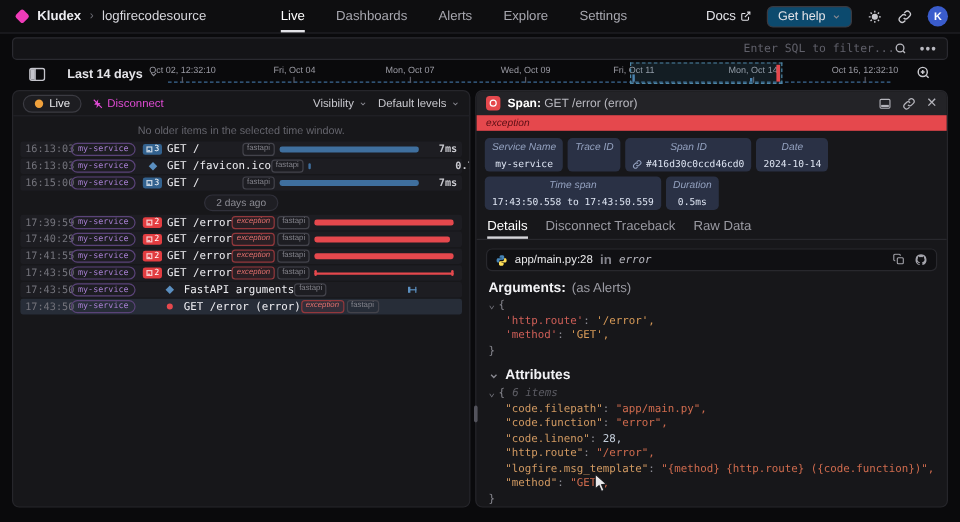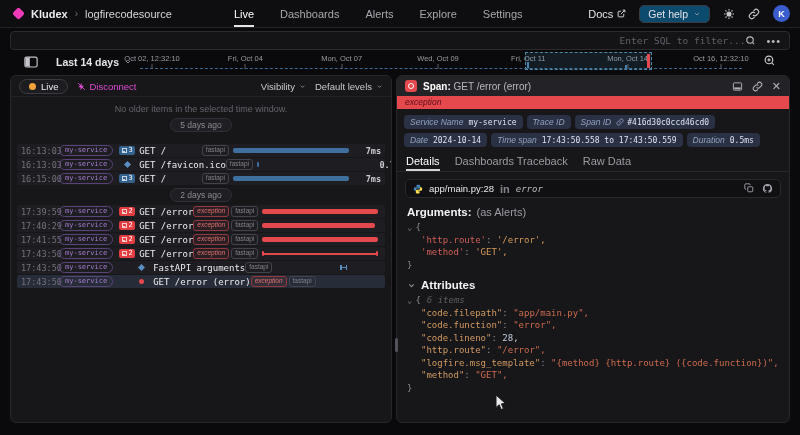--- a/index.html
+++ b/index.html
@@ -123,21 +123,21 @@
     align-items:center; justify-content:center; flex-shrink:0; }
   .err-icon i { display:block; width:6px; height:6px; border:1.5px solid #fff; border-radius:50%; }
   .rp-title { font-size:10px; color:#b9b9c0; white-space:nowrap; overflow:hidden; }
   .rp-title b { color:#ffffff; }
   .rp-icons { margin-left:auto; display:flex; align-items:center; gap:9px; color:#b5b5bc; }
   .rp-close { font-size:11px; line-height:10px; color:#b5b5bc; }
   .banner { background:#e5484d; color:#5a0e14; font-size:8.5px; font-style:italic;
     padding:1px 8px; line-height:11px; flex-shrink:0; }
   .chips { display:flex; flex-wrap:wrap; gap:4px; padding:6px 7px 5px; flex-shrink:0; }
   .chip { background:#2a3145; border-radius:4px; font-size:8.5px; padding:2px 6px;
-    display:flex; gap:5px; align-items:center; }
+    display:flex; gap:5px; align-items:center;flex-direction:column; }
   .chip-label { color:#93a1bf; font-style:italic; }
   .chip-value { color:#dde4f2; font-family:"DejaVu Sans Mono", monospace; font-size:8px;
     display:flex; align-items:center; gap:3px; }
   .chip-value svg { color:#93a1bf; }
   .rp-tabs { display:flex; gap:15px; padding:0 9px; border-bottom:1px solid #28282d;
     height:20px; flex-shrink:0; }
   .rp-tab { display:flex; align-items:center; font-size:11px; color:#9a9aa2;
     border-bottom:2px solid transparent; }
   .rp-tab.active { color:#ffffff; border-bottom-color:#d5d5da; }
   .code-loc { margin:7px 8px 4px; background:#101013; border:1px solid #28282d; border-radius:5px;
@@ -289,23 +289,20 @@
           <span>Default levels</span>
           <svg class="chev" width="7" height="7" viewBox="0 0 24 24" fill="none" stroke="currentColor" stroke-width="3">
               <path d="m6 9 6 6 6-6"></path>
             </svg>
         </span>
       </div>
     </div>
     <div class="lp-list">
       <div class="empty-msg">No older items in the selected time window.</div>
       <div id="rows-list">
-          <div class="divider-row spaced">
-            <span class="divider-pill">5 days ago</span>
-          </div>
           <div class="trace-row">
             <span class="t-time">16:13:03</span>
             <span class="t-service">my-service</span>
             <span class="t-marker">
               <span class="t-badge blue"><span class="badge-box"></span>3</span>
             </span>
             <span class="t-name">GET /</span>
             <span class="t-tags">
               <span class="tag fastapi">fastapi</span>
             </span>
@@ -491,21 +488,21 @@
           <span class="chip-label">Time span</span>
           <span class="chip-value">17:43:50.558 to 17:43:50.559</span>
         </span>
         <span class="chip">
           <span class="chip-label">Duration</span>
           <span class="chip-value">0.5ms</span>
         </span>
       </div>
     <div class="rp-tabs" id="rp-tabs">
         <span class="rp-tab active">Details</span>
-        <span class="rp-tab">Dashboards Traceback</span>
+        <span class="rp-tab">Disconnect Traceback</span>
         <span class="rp-tab">Raw Data</span>
       </div>
     <div class="code-loc">
       <svg width="10" height="10" viewBox="0 0 16 16">
           <path fill="#4584b6" d="M8 1C6 1 5.3 1.9 5.3 3v1.5h2.8v.7H3.4C2.2 5.2 1.3 6 1.3 8s.9 2.8 2.1 2.8h1.3V9.2c0-1.2 1-2.2 2.2-2.2h2.8c1 0 1.8-.8 1.8-1.8V3c0-1.1-.7-2-2.8-2z"></path>
           <path fill="#ffde57" d="M8 15c2 0 2.7-.9 2.7-2v-1.5H7.9v-.7h4.7c1.2 0 2.1-.8 2.1-2.8s-.9-2.8-2.1-2.8h-1.3v1.6c0 1.2-1 2.2-2.2 2.2H6.3c-1 0-1.8.8-1.8 1.8V13c0 1.1.7 2 2.8 2z"></path>
         </svg>
       <span class="loc-file">app/main.py:28</span>
       <span class="loc-in">in</span>
       <span class="loc-fn">error</span>

